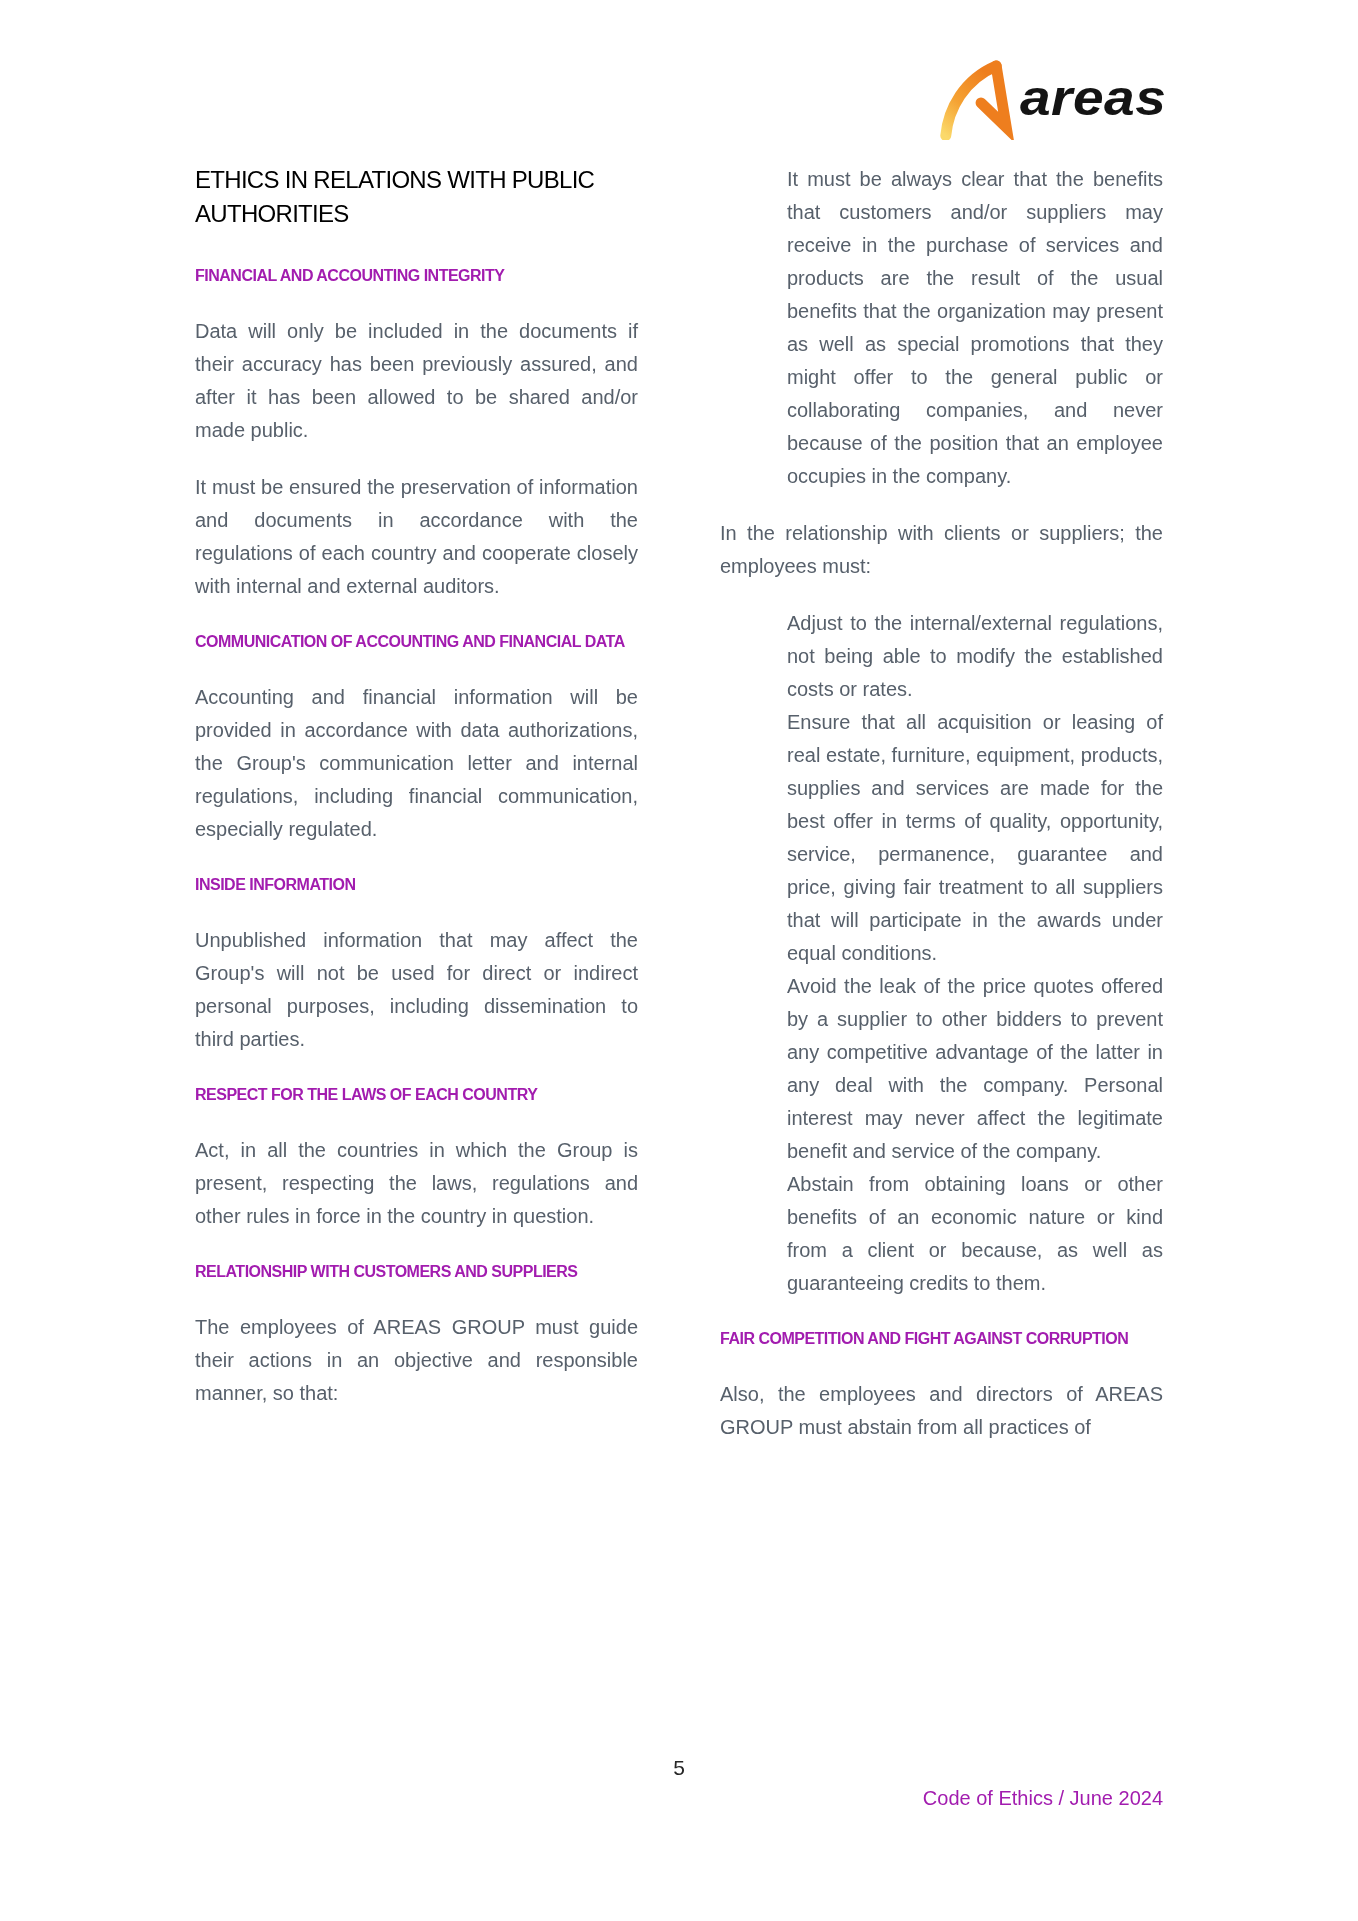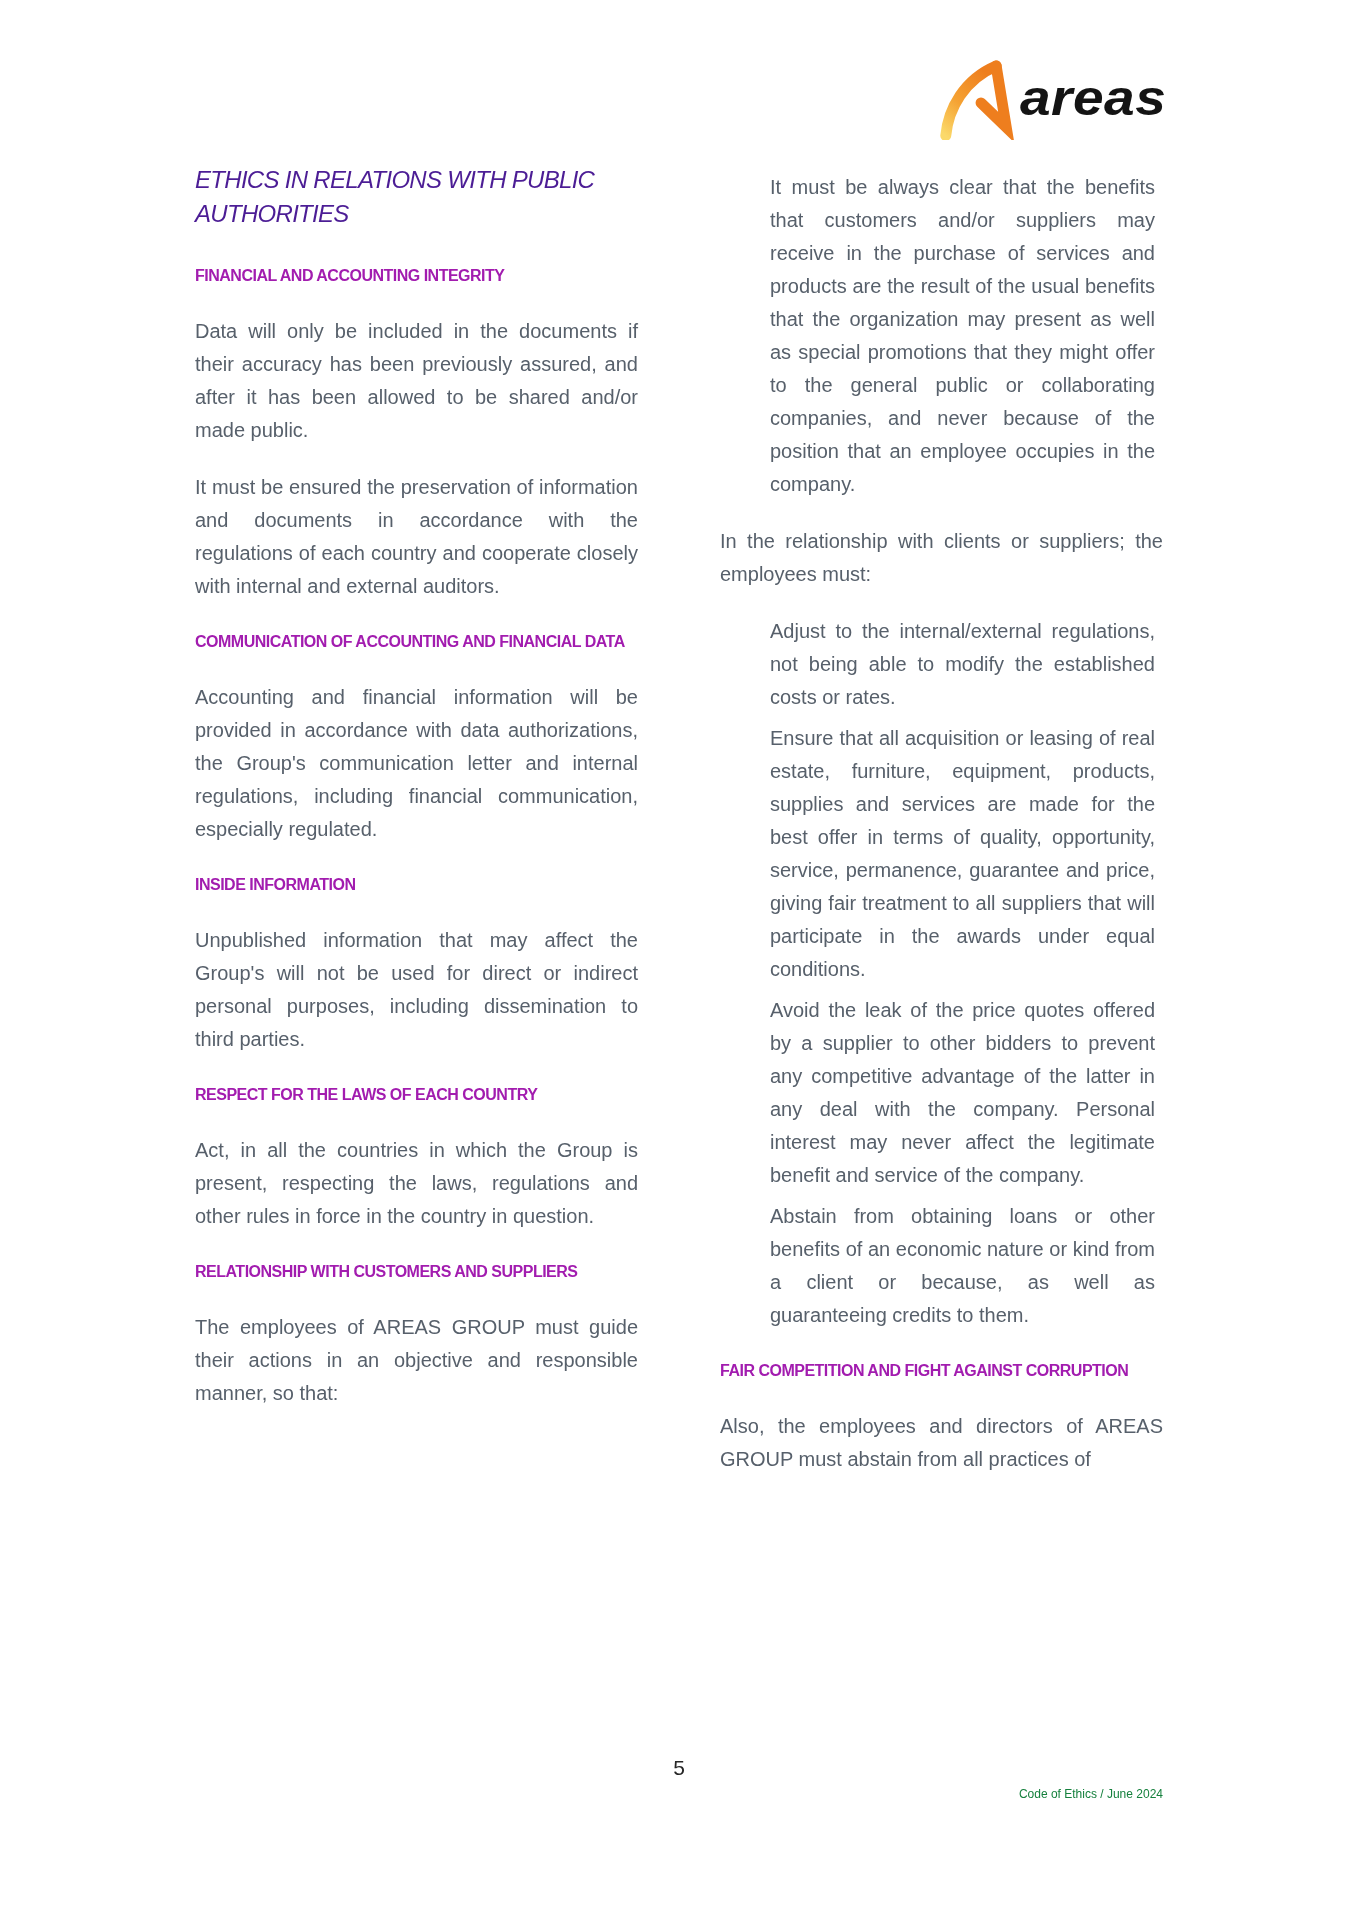--- a/index.html
+++ b/index.html
@@ -19,39 +19,39 @@
   .logo-word { font-style: italic; font-weight: 700; font-size: 55px; line-height: 1;
                color: #141414; margin-left: 2px; letter-spacing: 0.5px;
                transform: scaleY(0.92); }
 
   
   .content { position: absolute; left: 195px; top: 163px; width: 968px;
              display: flex; column-gap: 82px; }
   .col { width: 443px; flex: 0 0 443px; color: #57606B; font-size: 20px; }
 
   .h1 { font-size: 24px; line-height: 34px; letter-spacing: -0.7px;
-        color: #4c1d95; font-weight: 400; margin: 0 0 30px; font-style: italic; }
+        color: #000000; font-weight: 400; margin: 0 0 30px; }
   .h1.mt { margin-top: 10px; }
   .h2 { font-size: 16px; line-height: 30px; letter-spacing: -0.5px;
         color: #a21caf; font-weight: 700; margin: 0 0 24px; }
   .p  { line-height: 33px; text-align: justify; margin: 0 0 24px; }
   .p.last { margin-bottom: 0; }
 
-  .bullet { display: flex; margin: 8px; }
+  .bullet { display: flex; margin: 0; gap: 25px; }
   .bullet.gap { margin-bottom: 24px; }
   .bullet .mark { flex: 0 0 42px; }
   .bullet .sq { width: 7px; height: 7px; background: #4A5158;
                 margin-top: 13px; margin-left: 3px; }
   .bullet .btext { flex: 1; line-height: 33px; text-align: justify; }
 
   
   .page-num { position: absolute; left: 0; top: 1756px; width: 1358px;
               text-align: center; font-size: 21px; color: #262626; }
   .footer-note { position: absolute; left: 195px; top: 1787px; width: 968px;
-                 text-align: right; font-size: 12px; color: #15803d; }
+                 text-align: right; font-size: 20px; color: #a21caf; }
 </style>
 </head>
 <body>
 
 <div>
 
   <div class="logo">
     <svg class="logo-icon" viewBox="0 0 100 100" aria-hidden="true">
       <defs>
         <linearGradient id="lg" x1="0" y1="1" x2="0.65" y2="0">

